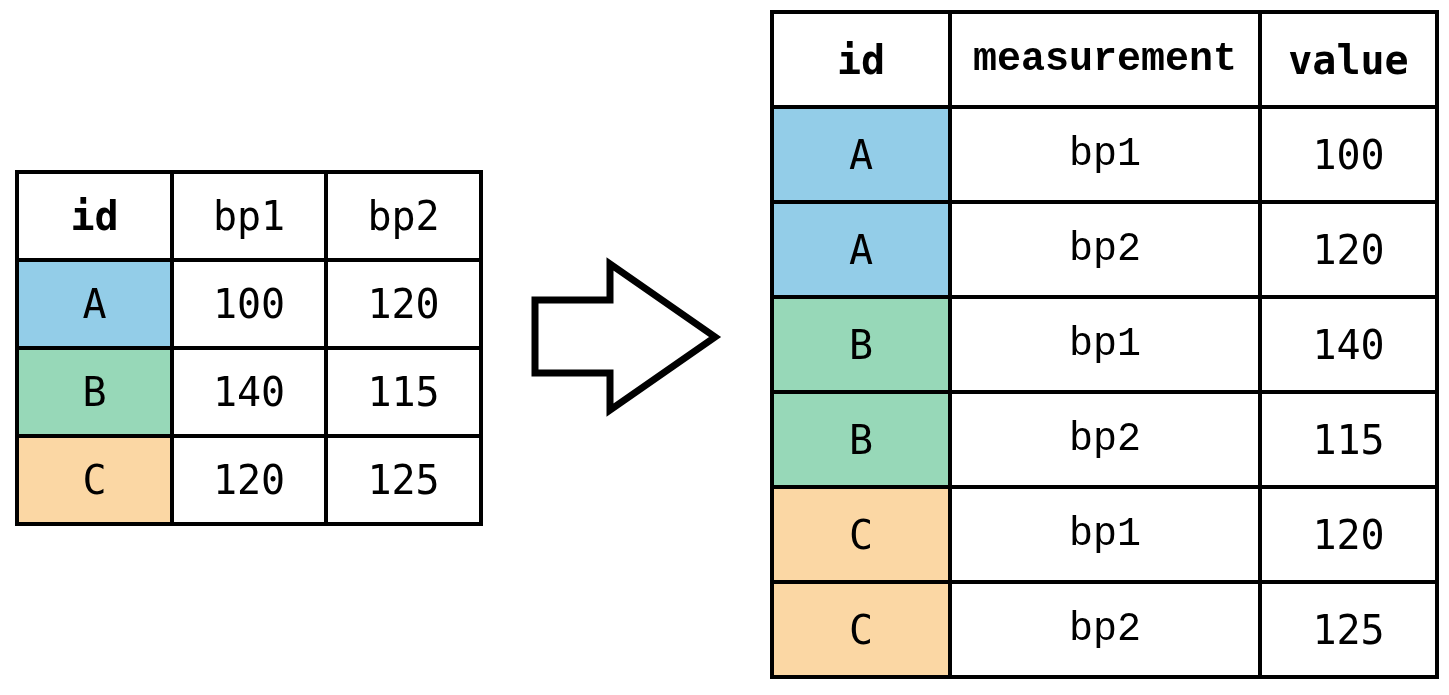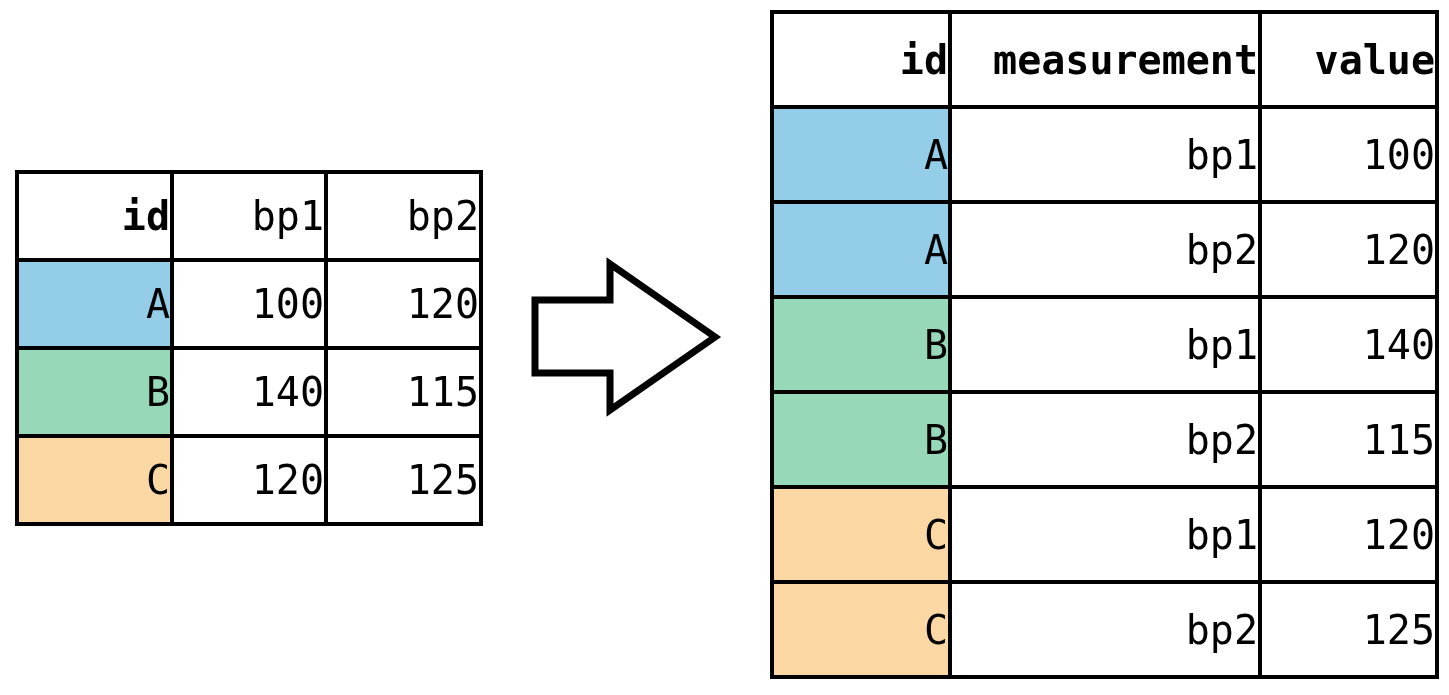--- a/index.html
+++ b/index.html
@@ -26,21 +26,21 @@
 
   
   table.grid {
     position: absolute;
     border-collapse: collapse;
     table-layout: fixed;
     background: #ffffff;
   }
   table.grid td {
     border: 4px solid #000000;
-    text-align: right;
+    text-align: center;
     vertical-align: middle;
     padding: 0;
     background: #ffffff;
     font-family: "DejaVu Sans Mono", "Liberation Mono", monospace;
     color: #000000;
     line-height: 1;
   }
   td.hdr {
     font-weight: bold;
   }
@@ -67,21 +67,21 @@
   
   #long-table {
     left: 770px;
     top: 10px;
   }
   #long-table td {
     height: 91px;
     font-size: 40px;
   }
   #long-table td.c-id    { width: 174px; }
-  #long-table td.c-meas  { width: 306px; }
+  #long-table td.c-meas  { width: 306px; font-family: Liberation Mono, monospace; }
   #long-table td.c-val   { width: 173px; }
   #long-table td.hdr     { font-size: 40px; }
 
   
   .fill-a { background: #93CDE8 !important; }
   .fill-b { background: #97D8B8 !important; }
   .fill-c { background: #FBD7A4 !important; }
 
   
   #transform-arrow {

